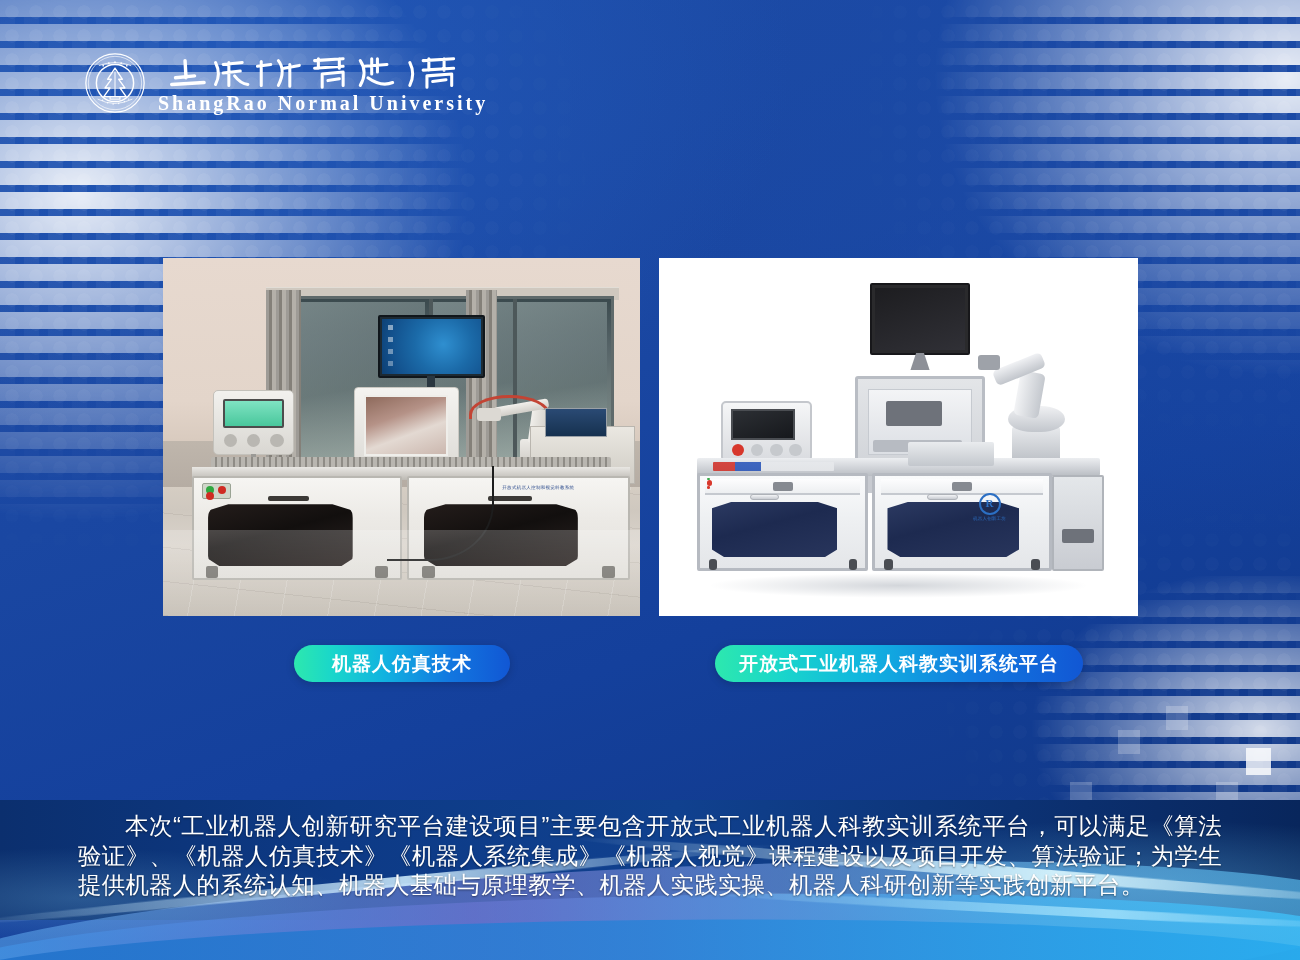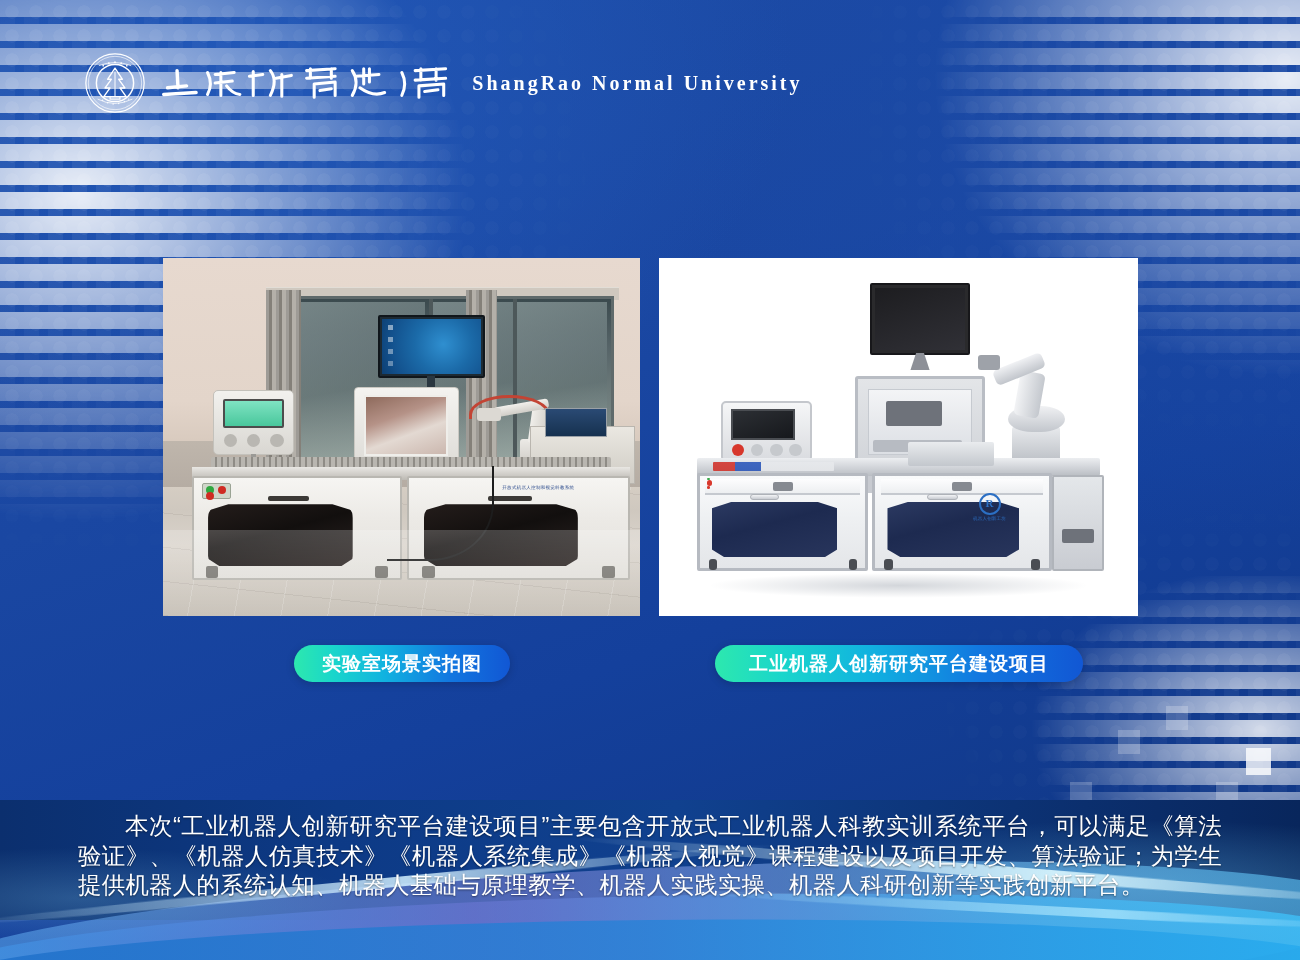--- a/index.html
+++ b/index.html
@@ -49,21 +49,21 @@
       radial-gradient(560px 470px at 6% 20%, rgba(0,0,0,1), rgba(0,0,0,0) 70%),
       radial-gradient(520px 440px at 99% 8%, rgba(0,0,0,1), rgba(0,0,0,0) 68%),
       radial-gradient(330px 230px at 97% 76%, rgba(0,0,0,.9), rgba(0,0,0,0) 70%);
   }
   .accent-square{position:absolute;background:rgba(255,255,255,.80);}
   .accent-square.dim{background:rgba(255,255,255,.22);}
 
   
   .logo-block{position:absolute;left:84px;top:52px;display:flex;align-items:center;gap:12px;}
   .logo-emblem{width:62px;height:62px;flex:0 0 auto;}
-  .logo-words{display:flex;gap:0;align-items:center;}
+  .logo-words{display:flex;flex-direction:column;gap:0;align-items:center;}
   .logo-cn{height:40px;}
   .logo-en{
     font-family:"Liberation Serif","DejaVu Serif",serif;
     color:#ffffff;font-size:20px;font-weight:700;letter-spacing:3.0px;
     white-space:nowrap;line-height:1;
   }
 
   
   .photos{position:absolute;left:0;top:258px;width:1300px;height:358px;}
   .photo{position:absolute;top:0;height:358px;overflow:hidden;background:#d9d9d9;}
@@ -451,22 +451,22 @@
         </div>
         <div class="pr-brand">
           <div class="ring">R</div>
           <div class="bt">机器人创新工坊</div>
         </div>
       </div>
     </div>
   </div>
 
   <div class="captions">
-    <div class="pill p1">实验室场景实拍图</div>
-    <div class="pill p2">工业机器人创新研究平台建设项目</div>
+    <div class="pill p1">机器人仿真技术</div>
+    <div class="pill p2">开放式工业机器人科教实训系统平台</div>
   </div>
 
   <div class="bottom-band"></div>
   <div class="band-glow"></div>
   <div class="waves">
     <div class="wave w1"></div>
     <div class="wave w2"></div>
     <div class="wave w3"></div>
   </div>
   <div class="streak s1"></div>

